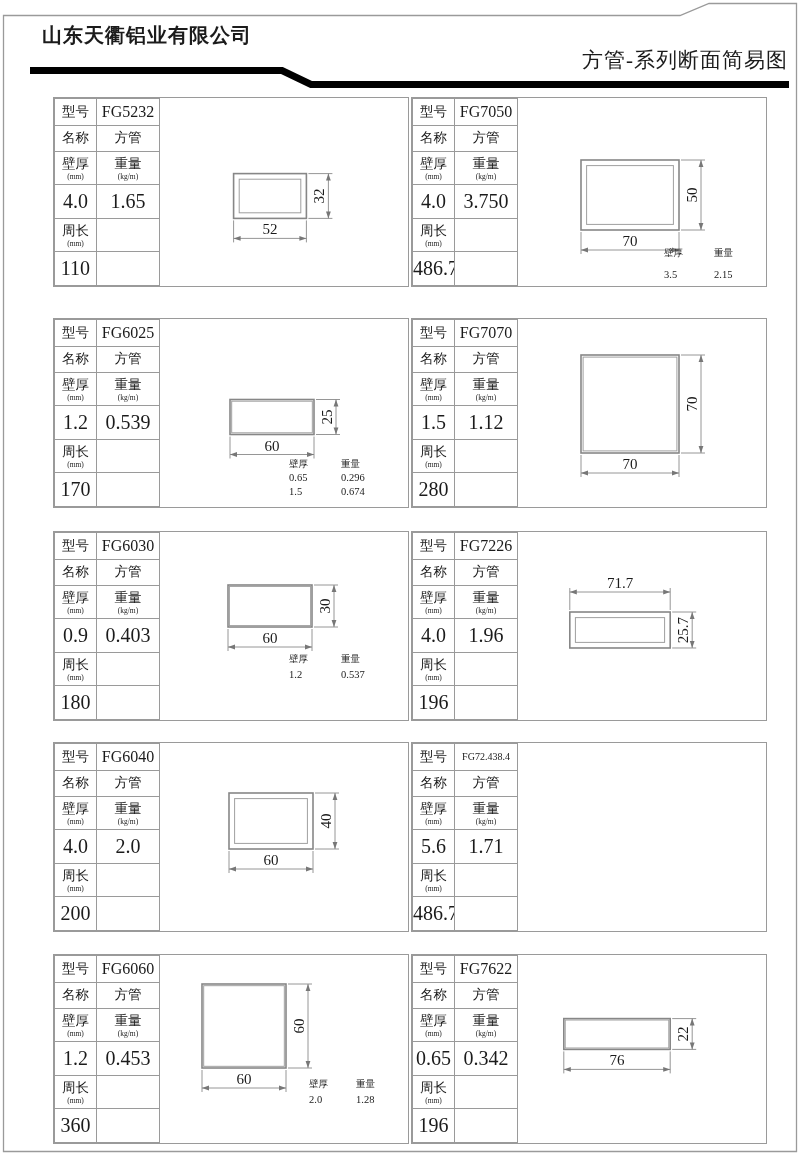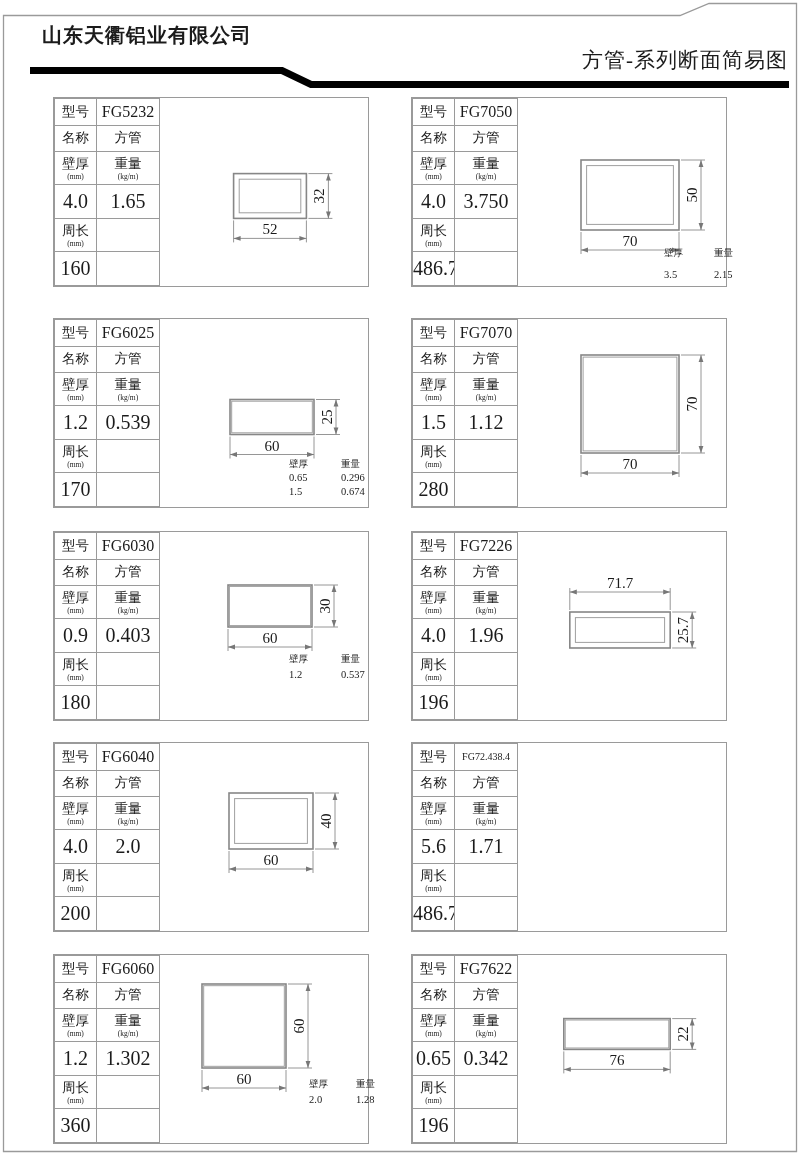--- a/index.html
+++ b/index.html
@@ -2,21 +2,21 @@
 <html><head>
 <meta charset="utf-8">
 <style>
   html,body{margin:0;padding:0;background:#fff;}
   body{width:800px;height:1168px;position:relative;overflow:hidden;
        font-family:"Liberation Serif","DejaVu Serif",serif;color:#1b1b1b;}
   #overlay{position:absolute;left:0;top:0;width:800px;height:1168px;pointer-events:none;}
   .title{position:absolute;left:42px;top:22px;font-size:20px;font-weight:bold;
          letter-spacing:1px;white-space:nowrap;}
   .subtitle{position:absolute;right:12px;top:46px;font-size:21px;letter-spacing:1px;white-space:nowrap;}
-  .cell{position:absolute;width:316px;height:190px;border:1px solid #9a9a9a;background:#fff;box-sizing:border-box;}
+  .cell{position:absolute;width:356px;height:190px;border:1px solid #9a9a9a;background:#fff;box-sizing:border-box;}
   table.spec{border-collapse:collapse;table-layout:fixed;width:104px;height:188px;}
   table.spec td{border:1px solid #9a9a9a;padding:0;text-align:center;vertical-align:middle;
                 overflow:hidden;}
   td.c1{width:41px;}
   td.c2{width:62px;border-right-color:#9a9a9a;}
   .lab{font-size:13.5px;}
   .val{font-size:20px;}
   .model{font-size:16px;letter-spacing:0;}
   .unit{display:block;font-size:7.5px;line-height:7px;margin-top:3px;}
   .two{line-height:13px;}
@@ -52,21 +52,21 @@
       </tr>
       <tr>
         <td class="c1 val">4.0</td>
         <td class="c2 val">1.65</td>
       </tr>
       <tr>
         <td class="c1 lab two"><span>周长</span><span class="unit">(mm)</span></td>
         <td class="c2"></td>
       </tr>
       <tr>
-        <td class="c1 val">160</td>
+        <td class="c1 val">110</td>
         <td class="c2"></td>
       </tr>
     </tbody>
       </table>
     <div class="draw">
         <svg width="227" height="188" viewBox="0 0 227 188">
           <rect x="75.6" y="75.6" width="72.8" height="44.8" fill="none" stroke="#878787" stroke-width="1.6"></rect>
           <rect x="81.19999999999999" y="81.19999999999999" width="61.599999999999994" height="33.599999999999994" fill="none" stroke="#9f9f9f" stroke-width="1"></rect>
           <line x1="75.6" y1="122.39999999999999" x2="75.6" y2="144.39999999999998" stroke="#8a8a8a" stroke-width="0.9"></line>
           <line x1="148.39999999999998" y1="122.39999999999999" x2="148.39999999999998" y2="144.39999999999998" stroke="#8a8a8a" stroke-width="0.9"></line>
@@ -425,21 +425,21 @@
       <tr>
         <td class="c1 lab">名称</td>
         <td class="c2 lab">方管</td>
       </tr>
       <tr>
         <td class="c1 lab two"><span>壁厚</span><span class="unit">(mm)</span></td>
         <td class="c2 lab two"><span>重量</span><span class="unit">(kg/m)</span></td>
       </tr>
       <tr>
         <td class="c1 val">1.2</td>
-        <td class="c2 val">1.302</td>
+        <td class="c2 val">0.453</td>
       </tr>
       <tr>
         <td class="c1 lab two"><span>周长</span><span class="unit">(mm)</span></td>
         <td class="c2"></td>
       </tr>
       <tr>
         <td class="c1 val">360</td>
         <td class="c2"></td>
       </tr>
     </tbody>

